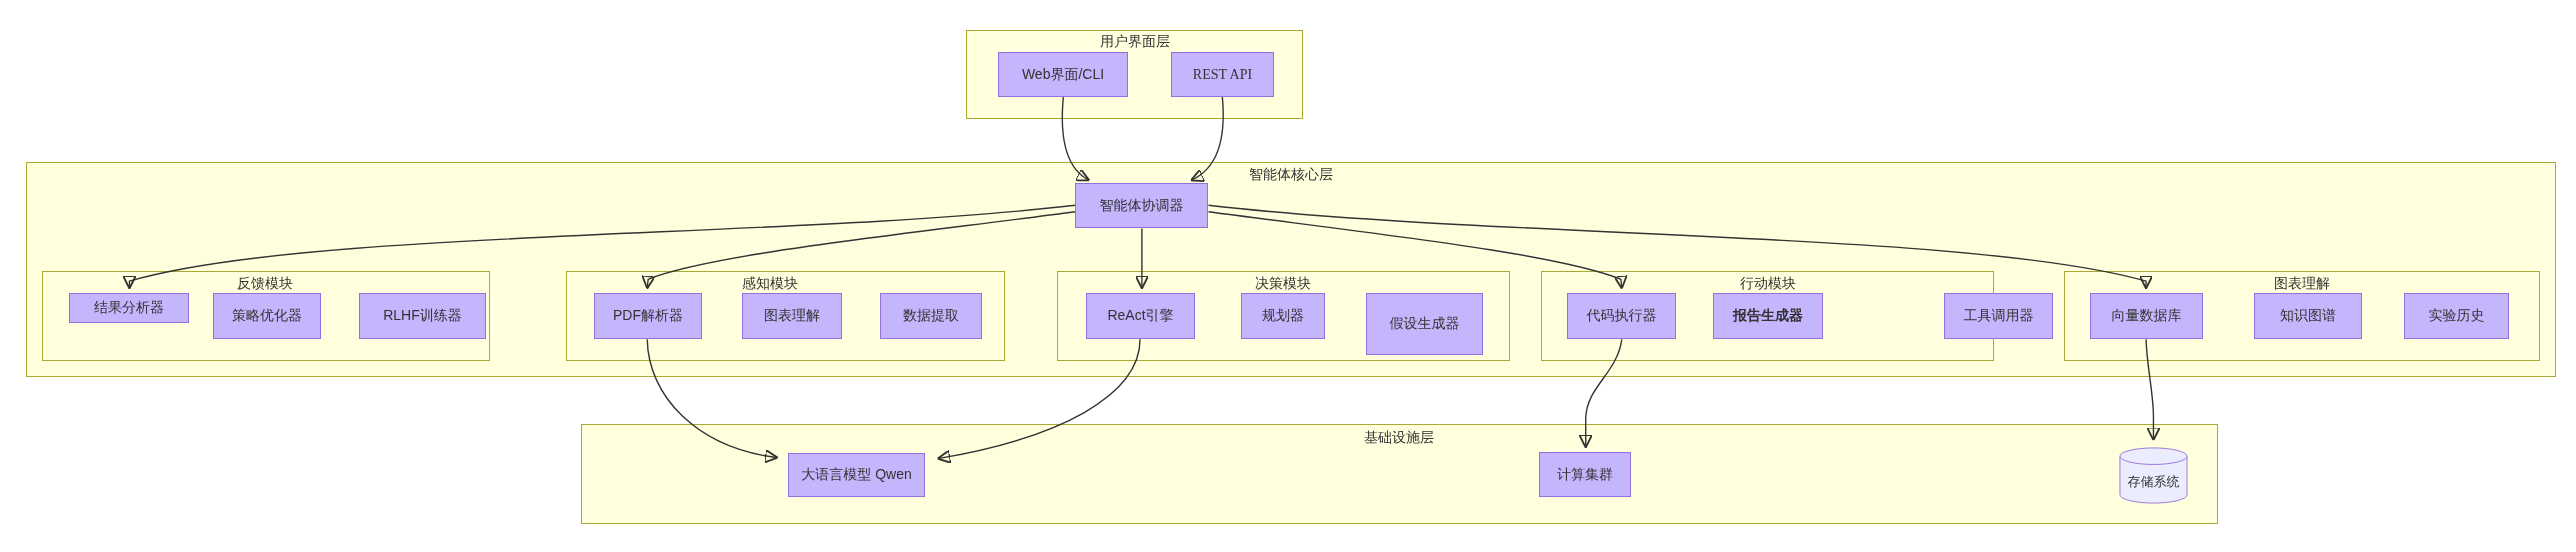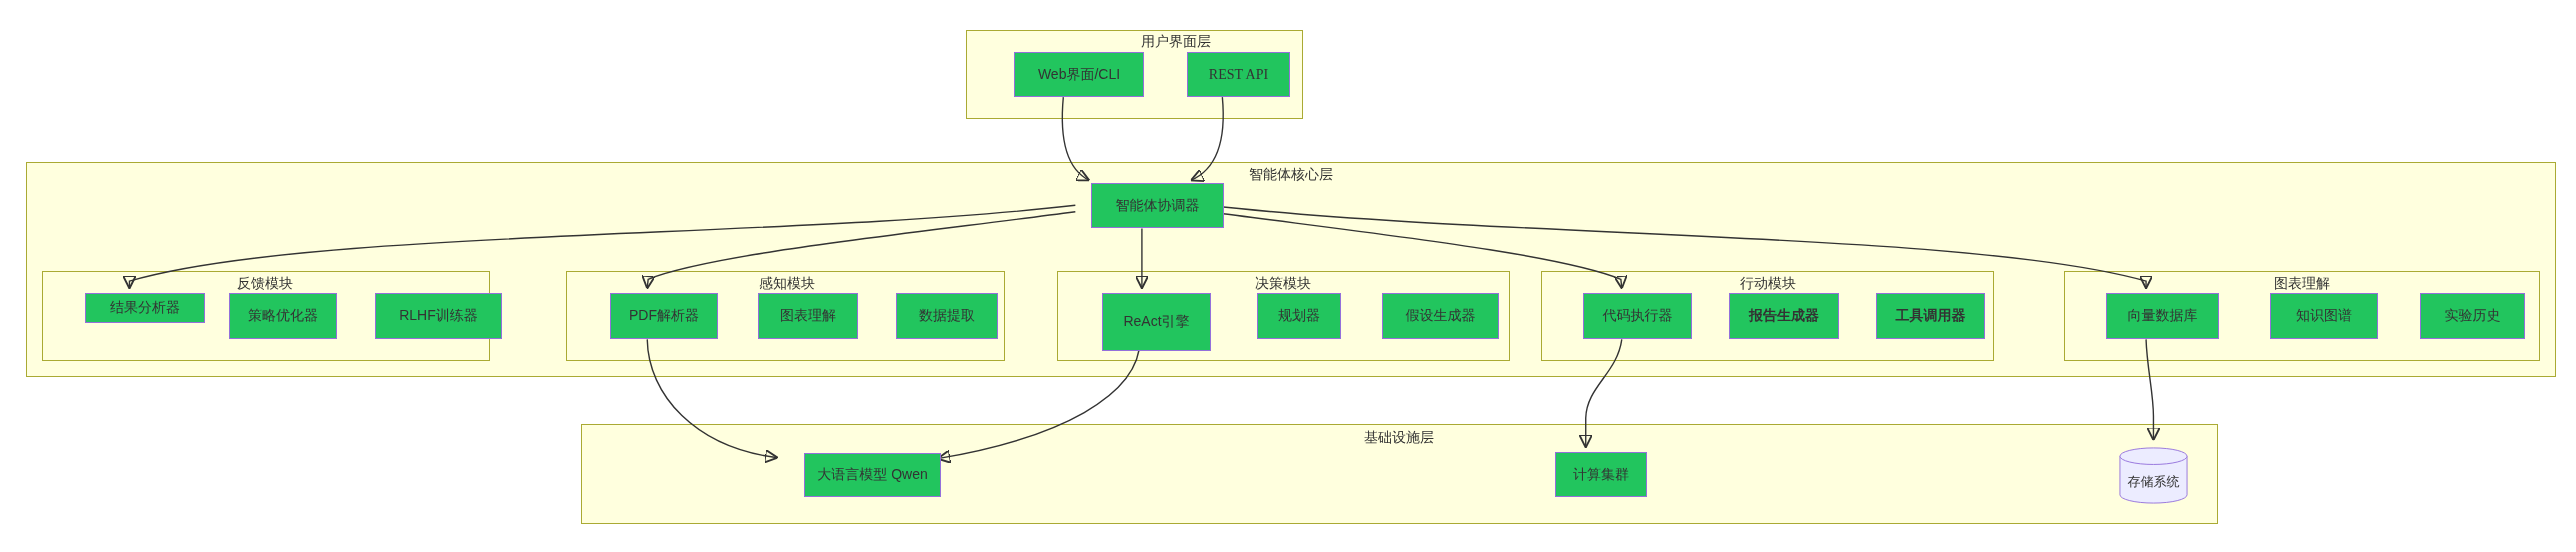--- a/index.html
+++ b/index.html
@@ -21,31 +21,30 @@
     position:absolute;
     transform:translateX(-50%);
     font-size:14px;
     line-height:16.6px;
     color:#333333;
     white-space:nowrap;
     z-index:3;
   }
   .node{
     position:absolute;
-    background:#22c55e;
+    background:#c4b5fd;
     border:0.9px solid #9370db;
     box-sizing:border-box;
     display:flex;
     align-items:center;
     justify-content:center;
     font-size:14px;
     color:#333333;
     white-space:nowrap;
     z-index:4;
-    margin-left:16px;
   }
   .cylinder{
     position:absolute;
     z-index:4;
   }
   .cylinder .cyl-label{
     position:absolute;
     left:0;right:0;top:13px;bottom:0;
     display:flex;align-items:center;justify-content:center;
     font-size:13px;color:#333333;white-space:nowrap;
@@ -67,24 +66,24 @@
 
   <div class="layer" style="left:966px;top:30px;width:337px;height:89px;"></div>
   <div class="layer" style="left:26px;top:162px;width:2530px;height:215px;"></div>
   <div class="layer" style="left:42px;top:271px;width:448px;height:90px;"></div>
   <div class="layer" style="left:566px;top:271px;width:439px;height:90px;"></div>
   <div class="layer" style="left:1057px;top:271px;width:453px;height:90px;"></div>
   <div class="layer" style="left:1541px;top:271px;width:453px;height:90px;"></div>
   <div class="layer" style="left:2064px;top:271px;width:476px;height:90px;"></div>
   <div class="layer" style="left:581px;top:424px;width:1637px;height:100px;"></div>
 
-  <div class="layer-label" style="left:1135px;top:33px;margin-left:41px;">用户界面层</div>
+  <div class="layer-label" style="left:1135px;top:33px;">用户界面层</div>
   <div class="layer-label" style="left:1291px;top:166px;">智能体核心层</div>
   <div class="layer-label" style="left:265px;top:275px;">反馈模块</div>
-  <div class="layer-label" style="left:787px;top:275px;">感知模块</div>
+  <div class="layer-label" style="left:770px;top:275px;">感知模块</div>
   <div class="layer-label" style="left:1283px;top:275px;">决策模块</div>
   <div class="layer-label" style="left:1768px;top:275px;">行动模块</div>
   <div class="layer-label" style="left:2302px;top:275px;">图表理解</div>
   <div class="layer-label" style="left:1399px;top:429px;">基础设施层</div>
 
   <svg id="edge-layer" width="2576" height="553" viewBox="0 0 2786 598">
     <defs>
       <marker id="arrow" viewBox="0 0 10 10" refX="10" refY="5" markerWidth="9" markerHeight="9" orient="auto-start-reverse">
         <path d="M0,0 L10,5 L0,10 z" fill="#333333" stroke="none"></path>
       </marker>
@@ -108,27 +107,27 @@
   <div class="node" style="left:1075px;top:183px;width:133px;height:45px;">智能体协调器</div>
 
   <div class="node" style="left:69px;top:293px;width:120px;height:30px;">结果分析器</div>
   <div class="node" style="left:213px;top:293px;width:108px;height:46px;">策略优化器</div>
   <div class="node" style="left:359px;top:293px;width:127px;height:46px;">RLHF训练器</div>
 
   <div class="node" style="left:594px;top:293px;width:108px;height:46px;">PDF解析器</div>
   <div class="node" style="left:742px;top:293px;width:100px;height:46px;">图表理解</div>
   <div class="node" style="left:880px;top:293px;width:102px;height:46px;">数据提取</div>
 
-  <div class="node" style="left:1086px;top:293px;width:109px;height:58px;">ReAct引擎</div>
+  <div class="node" style="left:1086px;top:293px;width:109px;height:46px;">ReAct引擎</div>
   <div class="node" style="left:1241px;top:293px;width:84px;height:46px;">规划器</div>
-  <div class="node" style="left:1366px;top:293px;width:117px;height:46px;">假设生成器</div>
+  <div class="node" style="left:1366px;top:293px;width:117px;height:62px;">假设生成器</div>
 
   <div class="node" style="left:1567px;top:293px;width:109px;height:46px;">代码执行器</div>
   <div class="node" style="left:1713px;top:293px;width:110px;height:46px;font-weight:bold;">报告生成器</div>
-  <div class="node" style="left:1860px;top:293px;width:109px;height:46px;font-weight:bold;">工具调用器</div>
+  <div class="node" style="left:1944px;top:293px;width:109px;height:46px;">工具调用器</div>
 
   <div class="node" style="left:2090px;top:293px;width:113px;height:46px;">向量数据库</div>
   <div class="node" style="left:2254px;top:293px;width:108px;height:46px;">知识图谱</div>
   <div class="node" style="left:2404px;top:293px;width:105px;height:46px;">实验历史</div>
 
   <div class="node" style="left:788px;top:453px;width:137px;height:44px;">大语言模型 Qwen</div>
   <div class="node" style="left:1539px;top:452px;width:92px;height:45px;">计算集群</div>
 
   <div class="cylinder" style="left:2119px;top:447px;width:69px;height:57px;">
     <svg width="69" height="57" viewBox="0 0 75 62">

